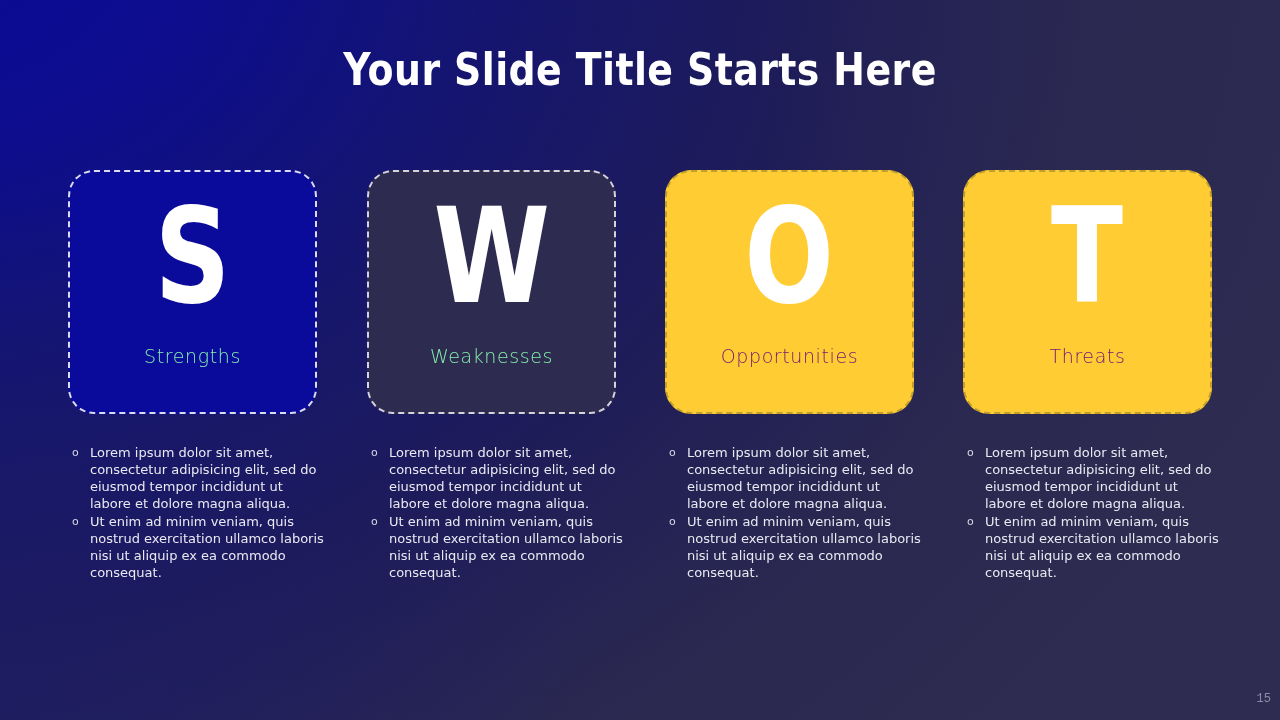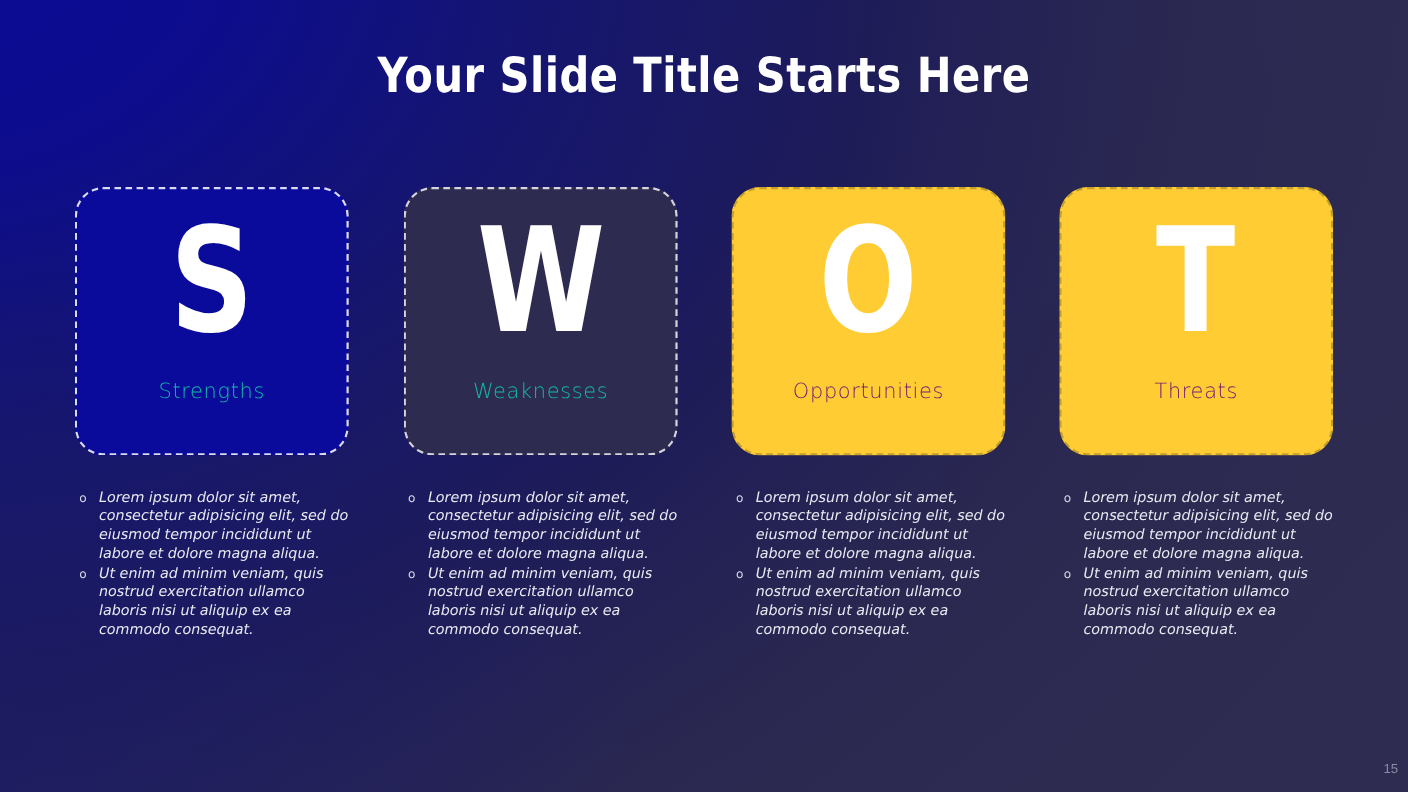--- a/index.html
+++ b/index.html
@@ -76,21 +76,21 @@
     font-family: "DejaVu Sans", sans-serif;
     font-weight: bold;
     font-size: 132px;
     line-height: 1;
     margin-top: 18px;
     transform: scaleX(0.80);
     transform-origin: 50% 50%;
     user-select: none;
   }
   .card-label {
-    color: #14b8a6;
+    color: #86efac;
     font-family: "DejaVu Sans", sans-serif;
     font-weight: 300;
     font-size: 19px;
     letter-spacing: 0.6px;
     position: absolute;
     top: 173px;
     left: 0;
     width: 100%;
     text-align: center;
   }
@@ -127,30 +127,29 @@
   .bullet-mark {
     flex: 0 0 auto;
     width: 18px;
     font-size: 11px;
     line-height: 17px;
     color: #d8d8e6;
     text-align: left;
   }
   .bullet-text {
     flex: 1 1 auto;
-    font-style: italic;
   }
 
   
   .page-number {
     position: absolute;
     right: 28px;
     bottom: 14px;
     color: #8e8ca8;
-    font-family: Liberation Sans, sans-serif;
+    font-family: Liberation Mono, monospace;
     font-size: 12px;
     z-index: 3;
   }
 </style>
 </head>
 <body>
 
 <div id="slide">
 
   <div class="title">Your Slide Title Starts Here</div>

